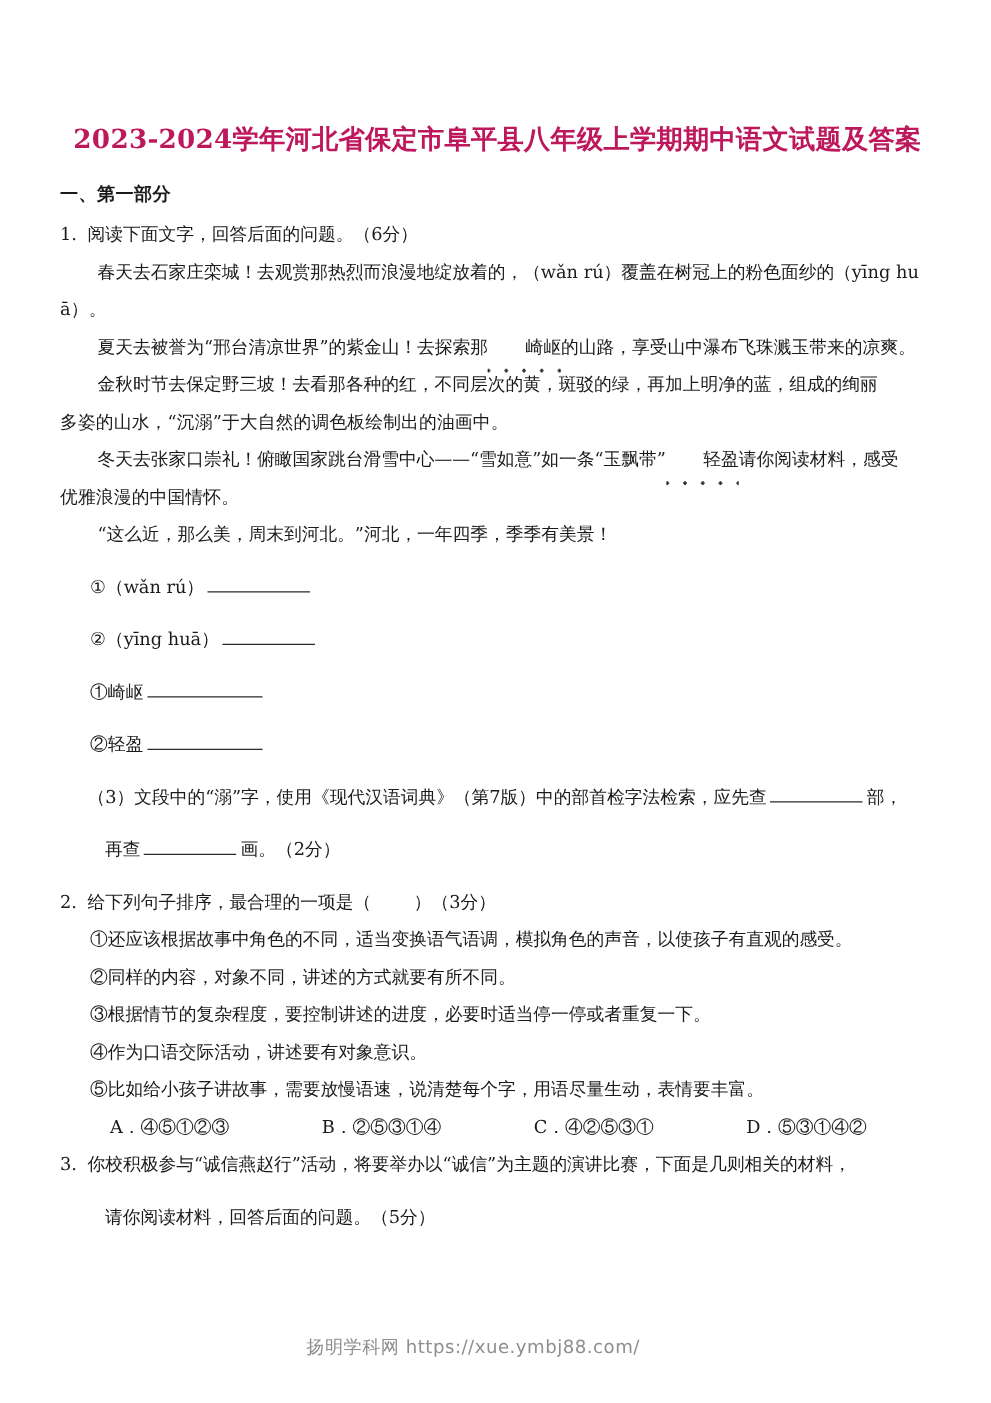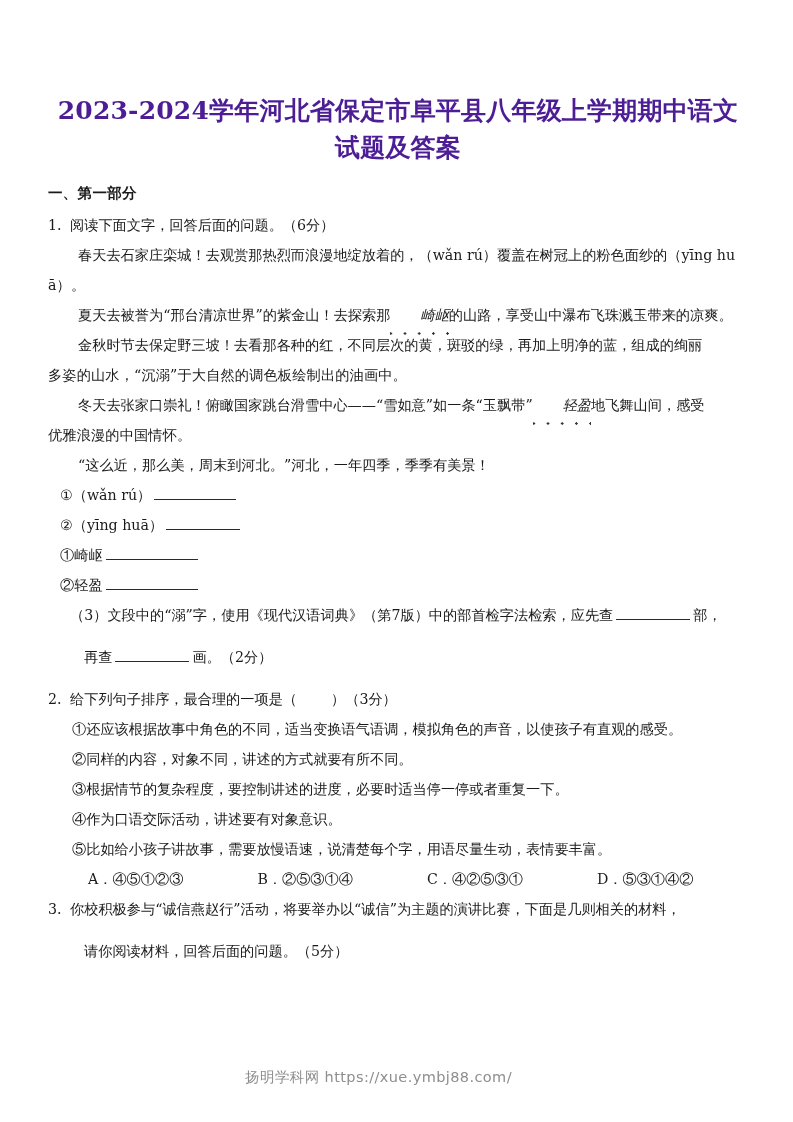--- a/index.html
+++ b/index.html
@@ -26,25 +26,25 @@
     position: absolute;
     left: 48px;
     top: 92px;
     width: 700px;
   }
 
   
   .doc-title {
     font-family: "DejaVu Serif", "Liberation Serif", serif;
     font-weight: bold;
-    font-size: 25px;
+    font-size: 21px;
     line-height: 37px;
     text-align: center;
     letter-spacing: 0.2px;
-    color: #4c1d95;
+    color: #be185d;
     margin: 0 0 0 0;
     padding: 0 6px;
   }
 
   
   .section-head {
     font-weight: bold;
     font-size: 14.5px;
     line-height: 22px;
     margin-top: 16px;
@@ -89,21 +89,21 @@
   .sub-q {            
     font-size: 14.2px;
     line-height: 30px;
     margin: 0;
     padding-left: 22px;
     text-align: justify;
   }
   .sub-item {         
     font-size: 14.2px;
     line-height: 30px;
-    margin: 0;
+    margin: 12px;
     padding-left: 12px;
   }
   .stmt {             
     font-size: 14.2px;
     line-height: 30px;
     margin: 0;
     padding-left: 24px;
     text-align: justify;
   }
   .opt-row {
@@ -130,21 +130,20 @@
   .blank.w-lg  { width: 82px; }
   .blank.w-xl  { width: 92px; }
   .paren-blank {
     display: inline-block;
     width: 34px;
   }
   .dotted {
     
     position: relative;
     display: inline-block;
-    font-style: italic;
   }
   .dotted::after {
     content: "";
     position: absolute;
     left: 0;
     right: 0;
     bottom: -5px;
     height: 3px;
     background-image: radial-gradient(circle, #333 1.2px, transparent 1.4px);
     background-size: 14.2px 3px;
@@ -181,21 +180,21 @@
     </p>
 
     <p class="para"><span>春天去石家庄栾城！去观赏那热烈而浪漫地绽放着的，（wǎn rú）覆盖在树冠上的粉色面纱的（yīng hu</span></p>
     <p class="qline"><span>ā）。</span></p>
 
     <p class="para"><span>夏天去被誉为“邢台清凉世界”的紫金山！去探索那</span><span class="dotted">崎岖</span><span>的山路，享受山中瀑布飞珠溅玉带来的凉爽。</span></p>
 
     <p class="para"><span>金秋时节去保定野三坡！去看那各种的红，不同层次的黄，斑驳的绿，再加上明净的蓝，组成的绚丽</span></p>
     <p class="qline"><span>多姿的山水，“沉溺”于大自然的调色板绘制出的油画中。</span></p>
 
-    <p class="para"><span>冬天去张家口崇礼！俯瞰国家跳台滑雪中心——“雪如意”如一条“玉飘带”</span><span class="dotted">轻盈</span><span>地飞舞山间，感受</span></p>
+    <p class="para"><span>冬天去张家口崇礼！俯瞰国家跳台滑雪中心——“雪如意”如一条“玉飘带”</span><span class="dotted">轻盈</span><span>请你阅读材料，感受</span></p>
     <p class="qline"><span>优雅浪漫的中国情怀。</span></p>
 
     <p class="para"><span>“这么近，那么美，周末到河北。”河北，一年四季，季季有美景！</span></p>
 
     <p class="sub-item">
       <span>①（wǎn rú）</span><span class="blank w-lg"></span>
     </p>
     <p class="sub-item">
       <span>②（yīng huā）</span><span class="blank w-md"></span>
     </p>

